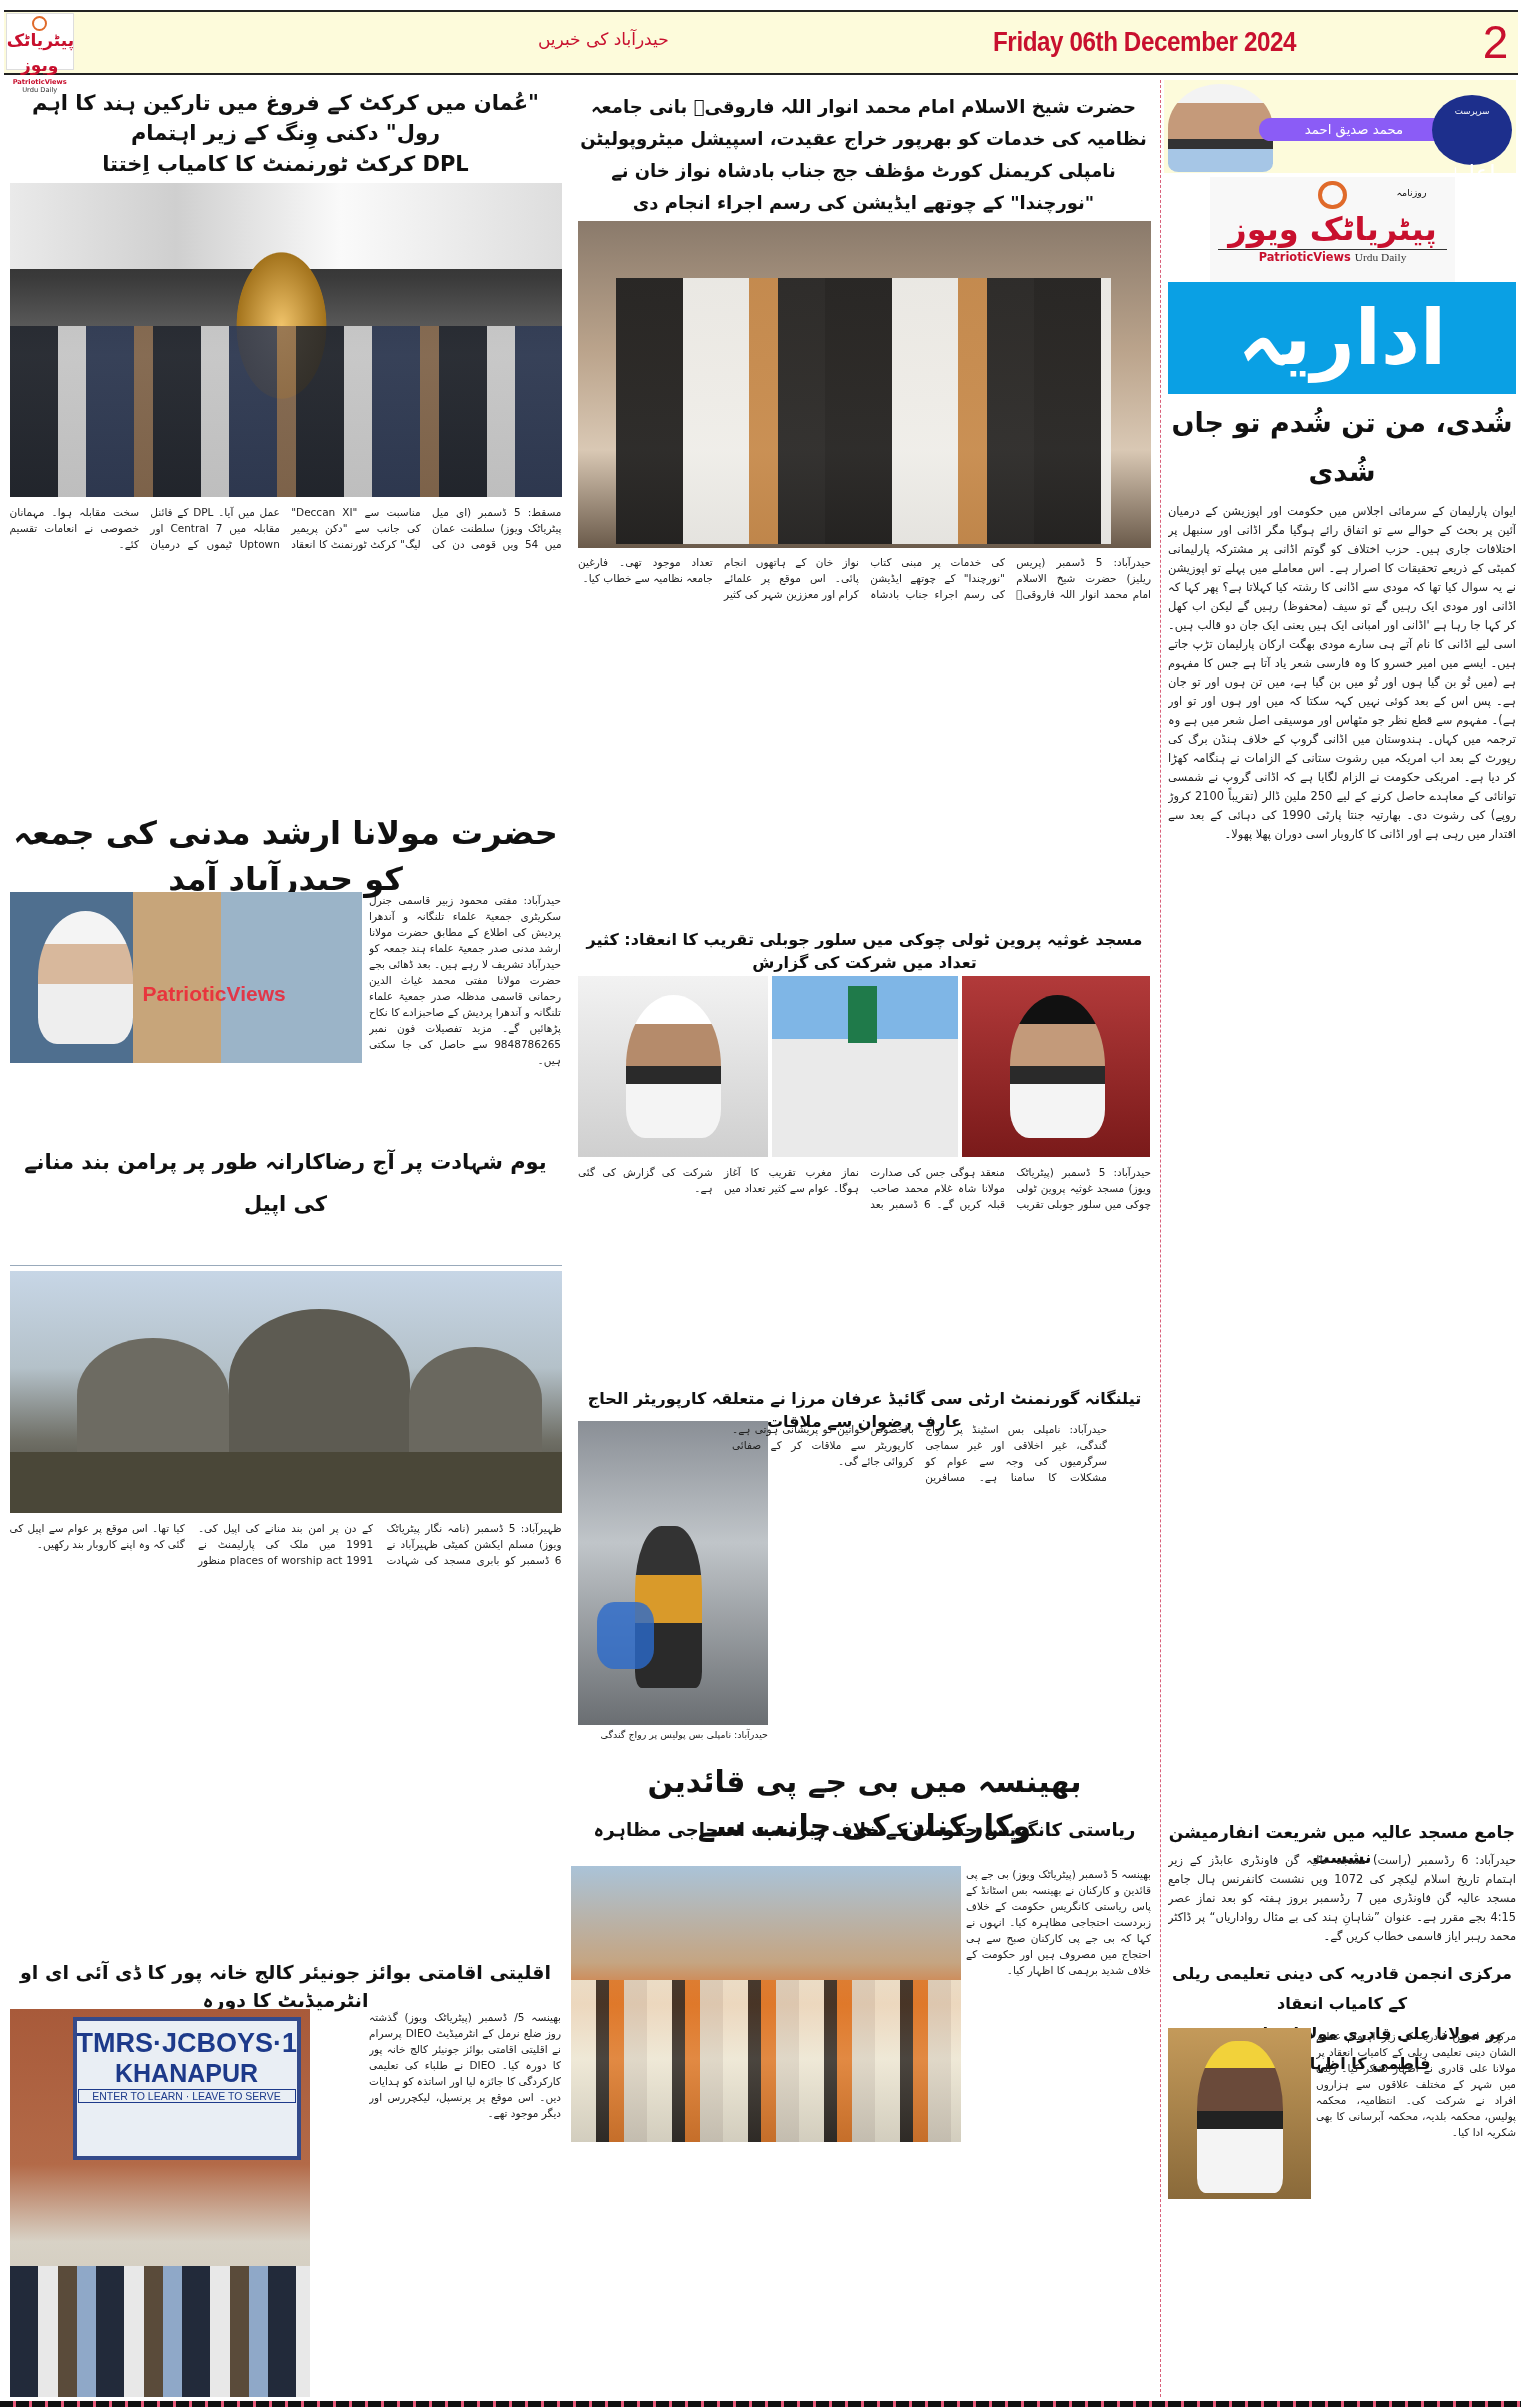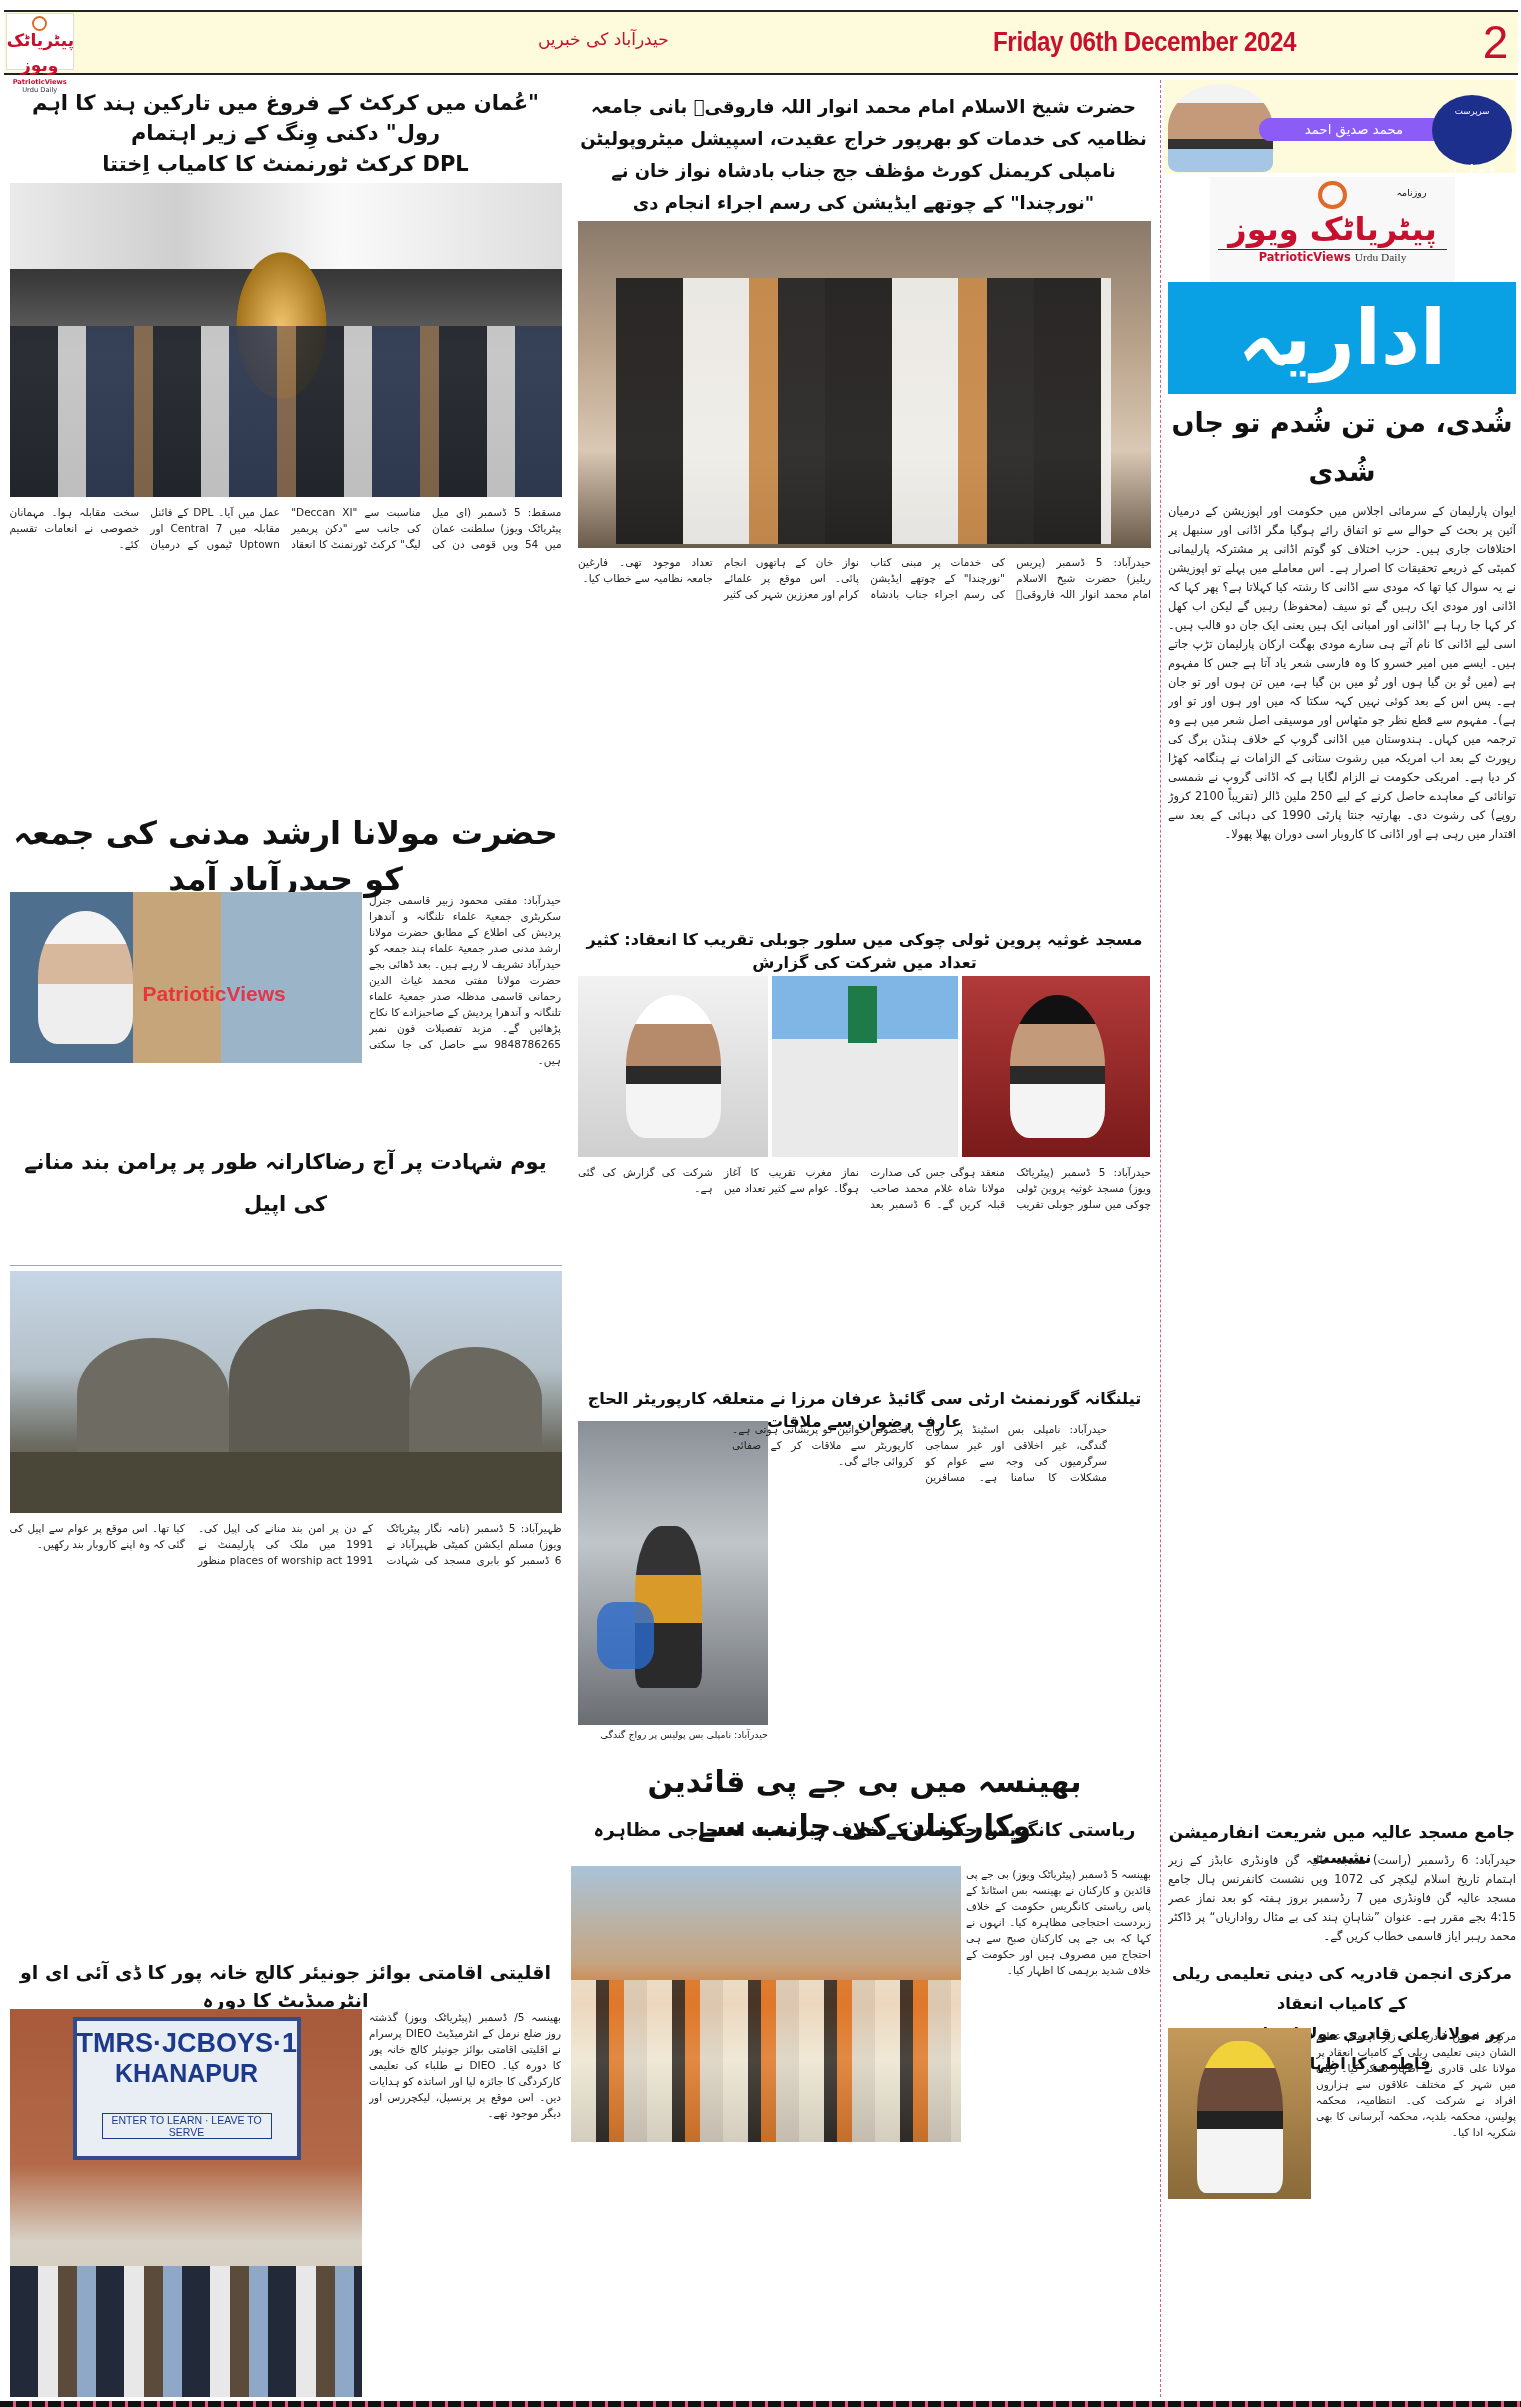--- a/index.html
+++ b/index.html
@@ -99,25 +99,25 @@
 <div class="hrule" style="left:9.5px; top:1265px; width:552px; border-color:#9ab;"></div>
 <div class="photo" style="left:9.5px; top:1271px; width:552px; height:242px; background:linear-gradient(180deg,#c7d6e6 0%,#b4c1c9 40%,#6f6f66 70%,#3d3a30 100%);">
   <div style="position:absolute;left:67px;top:67px;width:152px;height:114px;border-radius:50% 50% 0 0;background:#6d6b62;"></div>
   <div style="position:absolute;left:219px;top:38px;width:181px;height:143px;border-radius:50% 50% 0 0;background:#5d5b52;"></div>
   <div style="position:absolute;left:399px;top:76px;width:133px;height:105px;border-radius:50% 50% 0 0;background:#6a685f;"></div>
   <div style="position:absolute;left:0;top:181px;width:552px;height:61px;background:#4a4738;"></div>
 </div>
 <div class="body" style="left:9.5px; top:1520px; width:552px; height:428px; column-count:3; column-gap:13.3px;">ظہیرآباد: 5 ڈسمبر (نامہ نگار پیٹریاٹک ویوز) مسلم ایکشن کمیٹی ظہیرآباد نے 6 ڈسمبر کو بابری مسجد کی شہادت کے دن پر امن بند منانے کی اپیل کی۔ 1991 میں ملک کی پارلیمنٹ نے places of worship act 1991 منظور کیا تھا۔ اس موقع پر عوام سے اپیل کی گئی کہ وہ اپنے کاروبار بند رکھیں۔</div>
 
 <div class="hl md" style="left:9.5px; top:1959px; width:552px; font-size:19px;">اقلیتی اقامتی بوائز جونیئر کالج خانہ پور کا ڈی آئی ای او انٹرمیڈیٹ کا دورہ</div>
-<div class="photo" style="left:9.5px; top:2009px; width:352px; height:388px; background:linear-gradient(180deg,#a85a3a 0%,#b36a48 40%,#d8d2c6 60%,#c9c2b0 100%);">
+<div class="photo" style="left:9.5px; top:2009px; width:300px; height:388px; background:linear-gradient(180deg,#a85a3a 0%,#b36a48 40%,#d8d2c6 60%,#c9c2b0 100%);">
   <div style="position:absolute;left:63px;top:7.6px;width:228px;height:143px;background:#e9eef4;border:4.8px solid #344a8a;text-align:center;font-family:'Liberation Sans',sans-serif;">
     <div style="color:#1d3a8a;font-weight:bold;font-size:27px;margin-top:7.6px;">TMRS·JCBOYS·1</div>
     <div style="color:#1d3a8a;font-weight:bold;font-size:25px;">KHANAPUR</div>
-    <div style="color:#1d3a8a;font-size:10.5px;border:1.9px solid #1d3a8a;margin:25px;">ENTER TO LEARN · LEAVE TO SERVE</div>
+    <div style="color:#1d3a8a;font-size:10.5px;border:1.9px solid #1d3a8a;margin:1px;">ENTER TO LEARN · LEAVE TO SERVE</div>
   </div>
   <div style="position:absolute;left:0;top:257px;width:352px;height:131px;background:repeating-linear-gradient(90deg,#222a3a 0 28.5px,#e8e8e8 28.5px 48px,#5a4b3a 48px 67px,#8fa8c8 67px 86px);"></div>
 </div>
 <div class="body" style="left:369px; top:2009px; width:192px; height:388px;">بھینسہ 5/ ڈسمبر (پیٹریاٹک ویوز) گذشتہ روز ضلع نرمل کے انٹرمیڈیٹ DIEO پرسرام نے اقلیتی اقامتی بوائز جونیئر کالج خانہ پور کا دورہ کیا۔ DIEO نے طلباء کی تعلیمی کارکردگی کا جائزہ لیا اور اساتذہ کو ہدایات دیں۔ اس موقع پر پرنسپل، لیکچررس اور دیگر موجود تھے۔</div>
 
 <div class="hl md" style="left:578px; top:928px; width:573px; font-size:16px;">مسجد غوثیہ پروین ٹولی چوکی میں سلور جوبلی تقریب کا انعقاد: کثیر تعداد میں شرکت کی گزارش</div>
 <div class="photo" style="left:578px; top:976px; width:573px; height:181px;">
   <div style="position:absolute;left:0;top:0;width:190px;height:181px;background:linear-gradient(#f2f2f2,#cfcfcf);">
       <div style="position:absolute;left:48px;top:19px;width:95px;height:143px;border-radius:50% 50% 20% 20%;background:linear-gradient(#fff 0 20%,#b58b6b 20% 50%,#2a2a2a 50% 62%,#f4f4f4 62%);"></div>
     </div>

